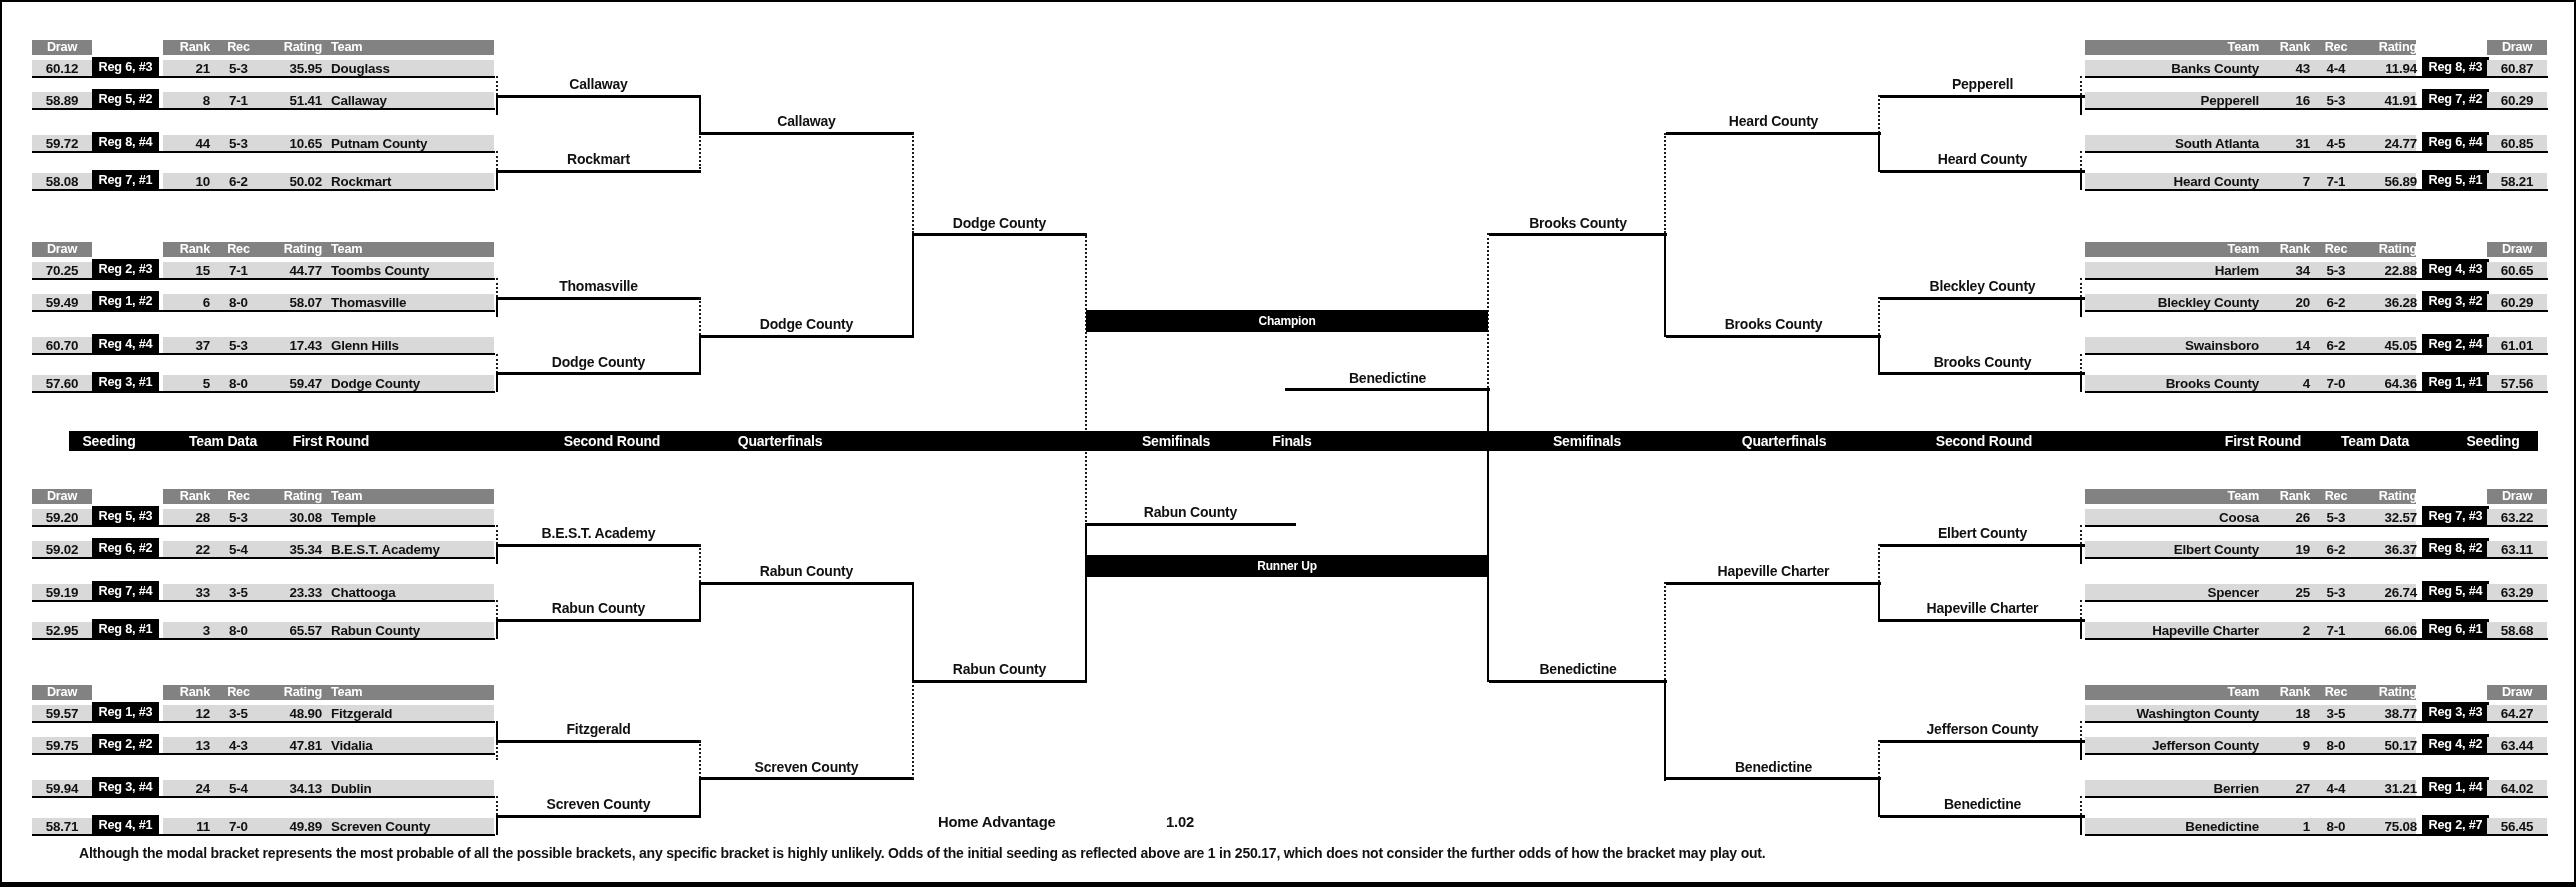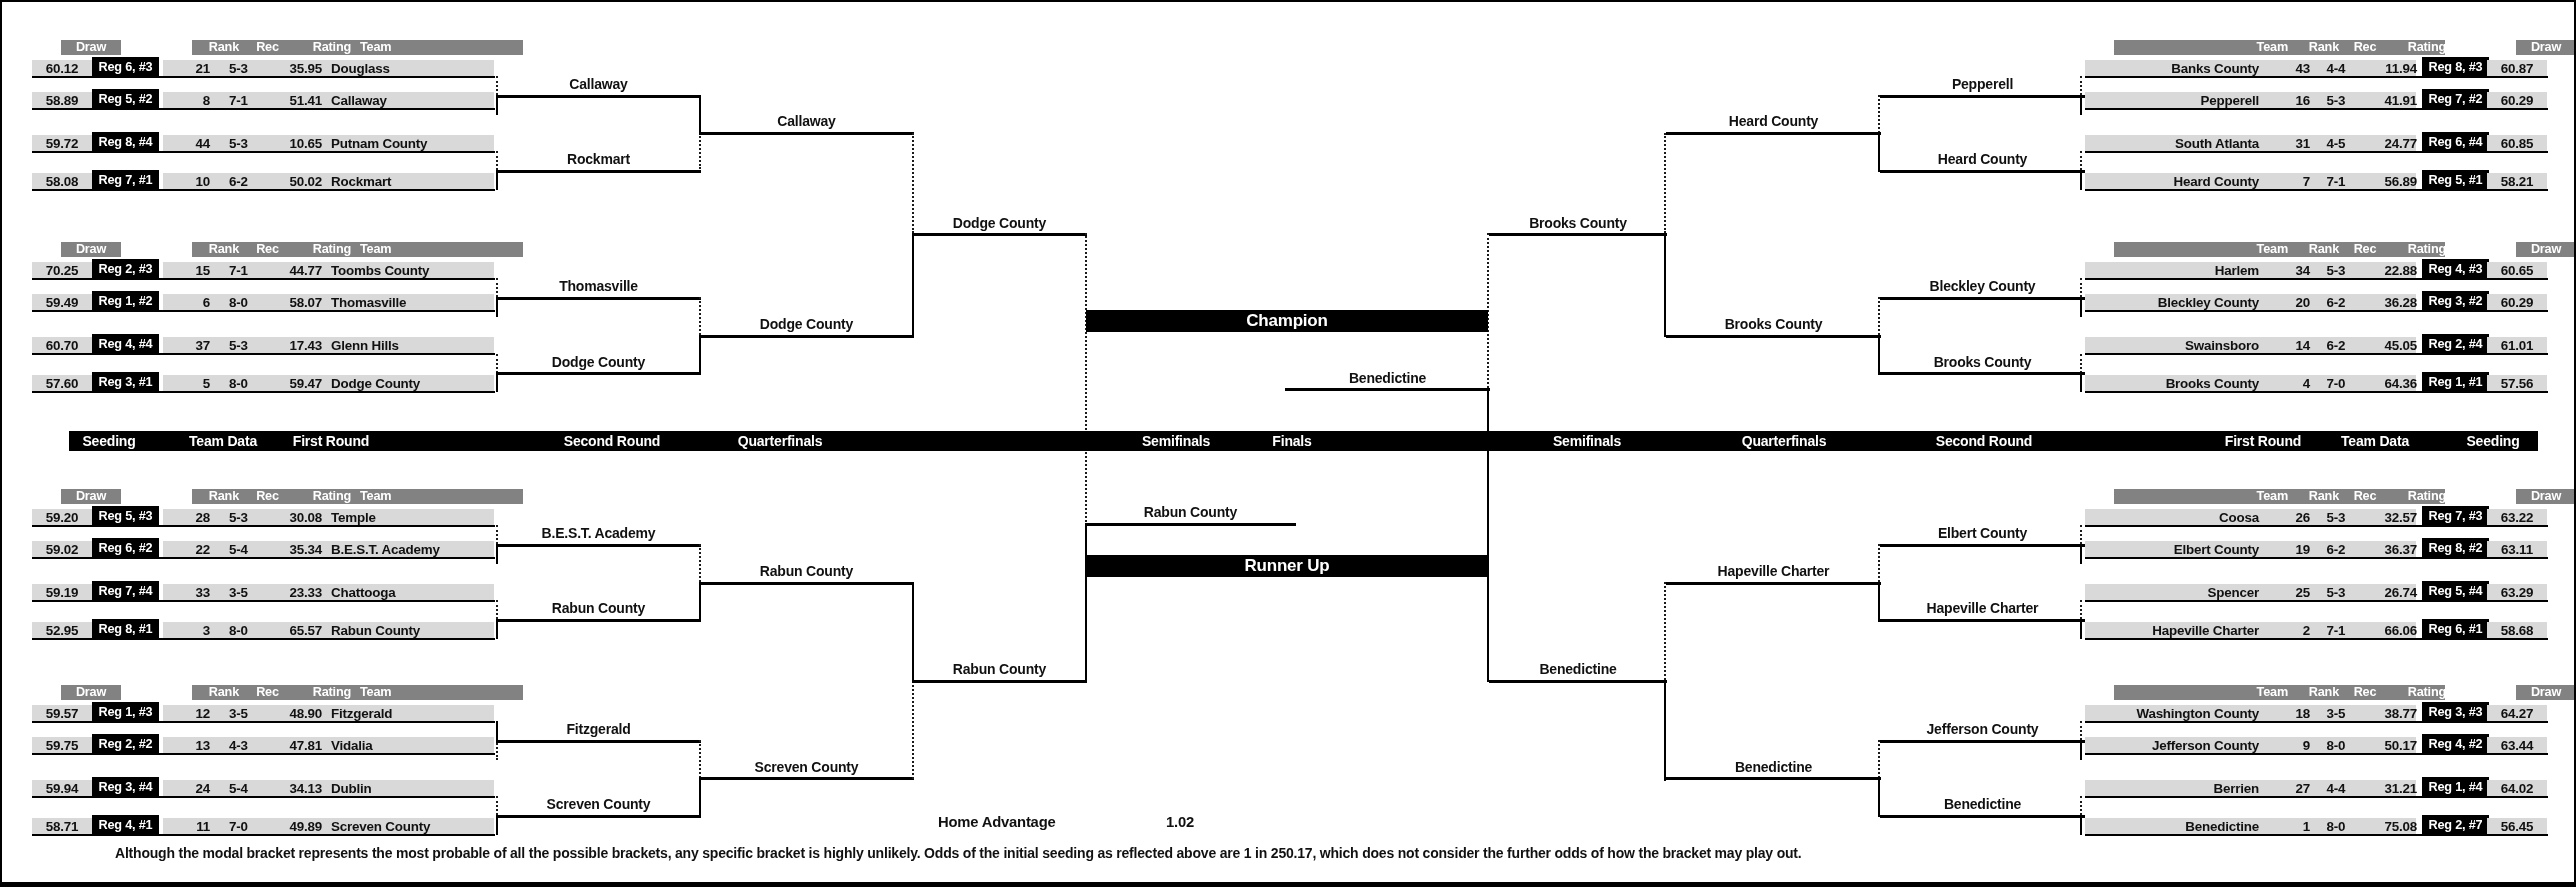--- a/index.html
+++ b/index.html
@@ -3,21 +3,21 @@
 <meta charset="utf-8">
 <style>
   html,body{margin:0;padding:0;background:#fff;}
   .canvas{position:relative;width:2576px;height:888px;box-sizing:border-box;background:#fff;
     border:2.7px solid #000;border-bottom:6.7px solid #000;overflow:hidden;
     font-family:"Liberation Sans",sans-serif;font-weight:700;color:#111;letter-spacing:-0.2px;}
   
   .grp{position:absolute;width:463px;height:165px;left:30px;z-index:2;}
   .grp.R{left:2083px;}
   .g1{top:38px}.g2{top:240px}.g3{top:487px}.g4{top:683px}
-  .thead{position:absolute;top:0;left:0;width:463px;height:14.8px;font-size:12.7px;color:#fff;margin-left:29px;}
+  .thead{position:absolute;top:0;left:0;width:463px;height:14.8px;font-size:12.7px;color:#fff;}
   .hb{position:absolute;top:0;height:14.8px;background:#828282;}
   .L .hb-draw{left:0;width:60px}.L .hb-main{left:131px;width:331px}
   .R .hb-main{left:0;width:331px}.R .hb-draw{left:402px;width:60px}
   .thead span{position:absolute;top:0;height:14.8px;line-height:15.4px;}
   .L .h-draw{left:0;width:60px;text-align:center}
   .L .h-rank{left:131px;width:47px;text-align:right}
   .L .h-rec{left:185px;width:43px;text-align:center}
   .L .h-rating{left:232px;width:58px;text-align:right}
   .L .h-team{left:299px;width:161px;text-align:left}
   .R .h-team{left:4px;width:170px;text-align:right}
@@ -46,27 +46,27 @@
   
   .hl{position:absolute;height:2.7px;background:#000;z-index:1;}
   .vs{position:absolute;width:0;border-left:2.7px solid #000;z-index:1;}
   .vd{position:absolute;width:0;border-left:2px dotted #1a1a1a;z-index:1;}
   .wlab{position:absolute;height:17.4px;line-height:17.4px;text-align:center;font-size:14px;white-space:nowrap;z-index:2;}
   
   .aabox{position:absolute;left:1084px;top:95px;width:402px;height:67px;background:#F2F2F2;
     border:2.7px solid #777;box-sizing:border-box;z-index:3;text-align:center;line-height:63px;
     font-size:32px;color:#3b3b3b;letter-spacing:1.3px;}
   .bar{position:absolute;left:1084px;width:402px;height:22px;background:#000;color:#fff;z-index:3;
-    text-align:center;line-height:22px;font-size:17px;}
+    text-align:center;line-height:22px;font-size:12px;}
   .champ{top:308px}.runner{top:553px}
   .roundbar{position:absolute;left:67px;top:429px;width:2469px;height:19.5px;background:#000;z-index:3;}
   .rh{position:absolute;top:429px;height:19.5px;line-height:20px;color:#fff;font-size:14px;
     transform:translateX(-50%);z-index:4;white-space:nowrap;}
   .homeadv{position:absolute;top:812px;height:17.4px;line-height:17.4px;font-size:14.8px;z-index:2;}
-  .footnote{position:absolute;left:77px;top:843px;height:17.4px;line-height:17.4px;font-size:14px;z-index:2;white-space:nowrap;margin-left:36px;}
+  .footnote{position:absolute;left:77px;top:843px;height:17.4px;line-height:17.4px;font-size:14px;z-index:2;white-space:nowrap;}
 </style>
 </head>
 <body>
 
 <div class="canvas">
 
   <div class="grp L g1">
     <div class="thead">
         <i class="hb hb-draw"></i>
         <i class="hb hb-main"></i>

